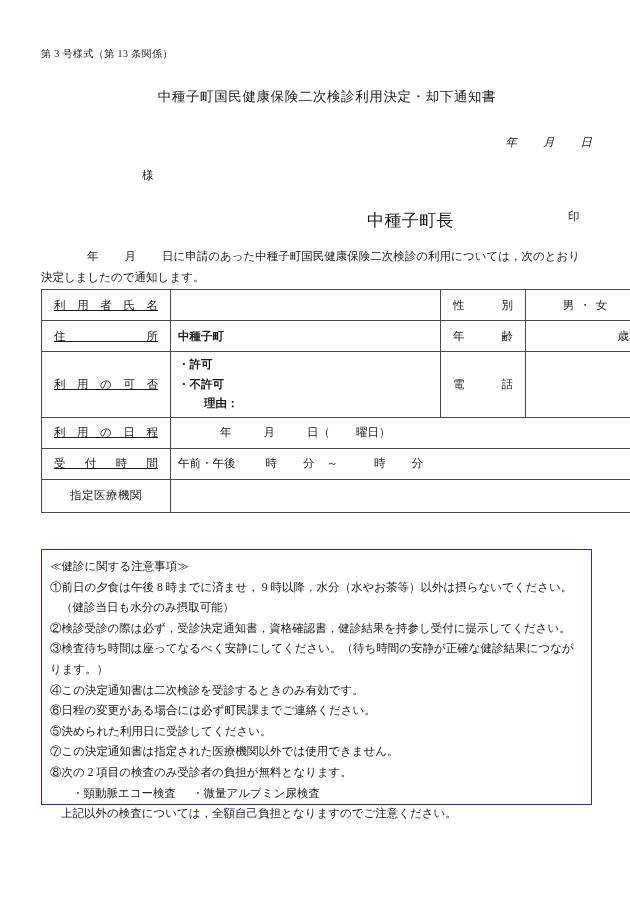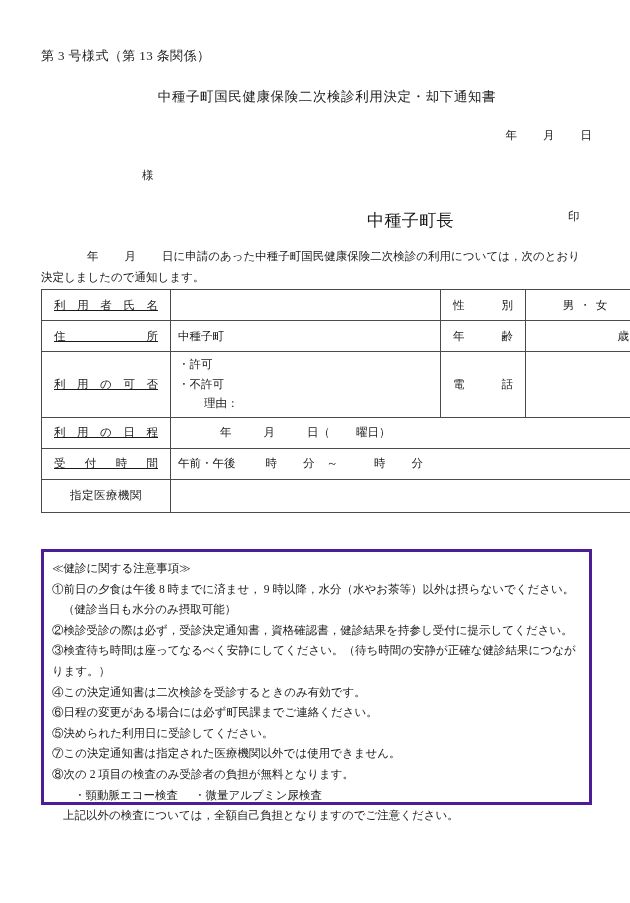--- a/index.html
+++ b/index.html
@@ -20,42 +20,43 @@
     left: 0; top: 0;
     width: 630px;
     height: 903px;
   }
 
   
   .form-no {
     position: absolute;
     left: 41px;
     top: 47px;
-    font-size: 13px;
+    font-size: 10px;
     letter-spacing: 0.4px;
     white-space: nowrap;
   }
   .doc-title {
     position: absolute;
     left: 12px;
     top: 88px;
     width: 630px;
     text-align: center;
     font-size: 13.5px;
     letter-spacing: 0.6px;
     white-space: nowrap;
   }
   .date-line {
     position: absolute;
     left: 0;
-    top: 128px;
+    top: 135px;
     width: 592px;
     text-align: right;
     font-size: 11.5px;
     white-space: nowrap;
+    font-style: italic;
   }
   .date-line .gap { display: inline-block; width: 26px; }
   .addressee {
     position: absolute;
     left: 142px;
     top: 168px;
     font-size: 11.5px;
     white-space: nowrap;
   }
   .issuer {
@@ -119,21 +120,21 @@
     white-space: nowrap;
   }
   .sub-lbl {
     width: 60px;
     text-align: justify;
     text-align-last: justify;
     text-justify: inter-character;
     padding: 0 12px !important;
     white-space: nowrap;
   }
-  .val-wide { width: 255px; }
+  .val-wide { width: 255px; font-weight: bold; }
   .val-right { width: 104px; }
   .val-right-inner {
     display: block;
     text-align: right;
     padding-right: 8px;
   }
   .sex-opts {
     display: block;
     text-align: center;
     letter-spacing: 5px;
@@ -160,21 +161,21 @@
   .hours .g4 { display: inline-block; width: 36px; }
   .hours .g5 { display: inline-block; width: 26px; }
 
   
   .notes-box {
     position: absolute;
     left: 41px;
     top: 549px;
     width: 551px;
     height: 256px;
-    border: 3px solid #4c1d95;
+    border: 1px solid #4c1d95;
     box-sizing: border-box;
     padding: 6px 8px 0 8px;
     font-size: 11.5px;
     line-height: 20.6px;
   }
   .notes-box p {
     margin: 0;
     white-space: nowrap;
   }
   .notes-box p.wrap { white-space: normal; }

